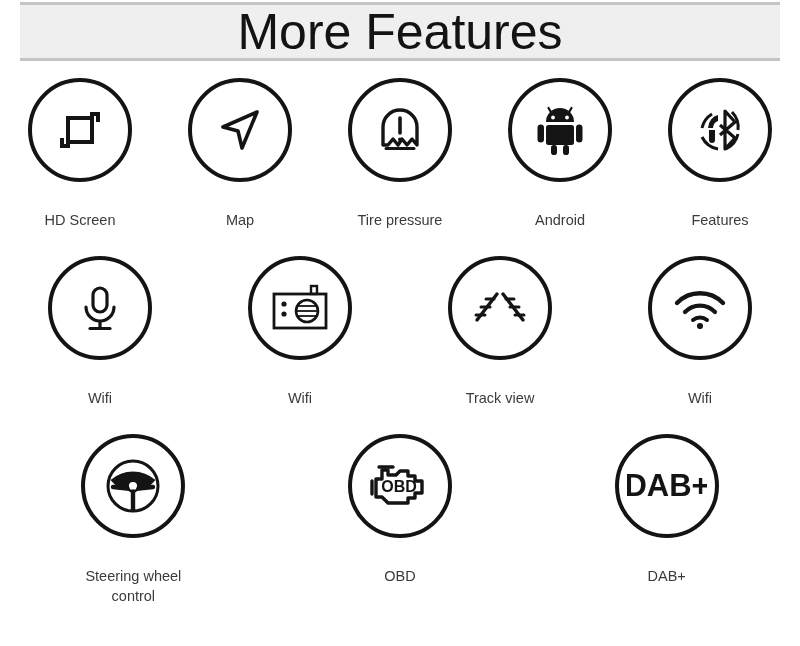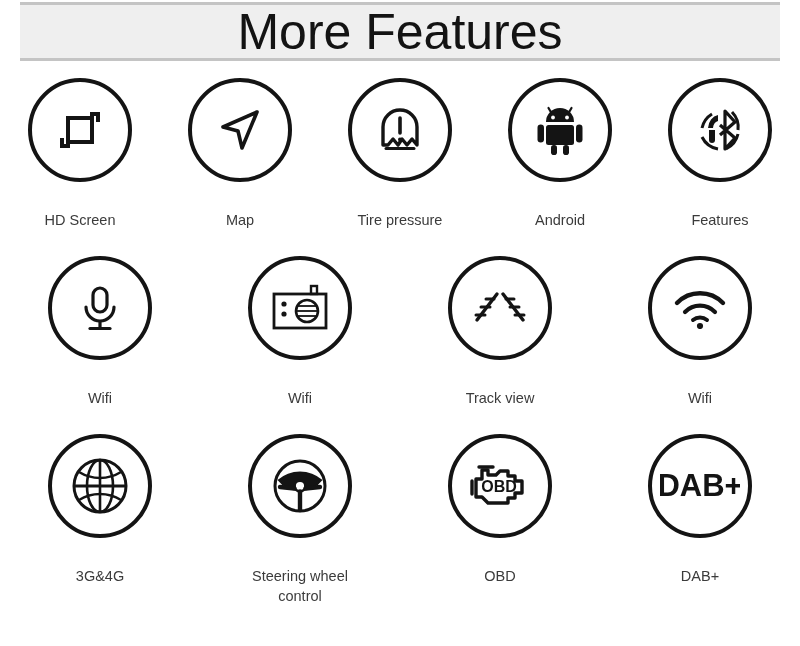--- a/index.html
+++ b/index.html
@@ -246,35 +246,20 @@
               <circle cx="29" cy="39" r="3.1" fill="#141414"></circle>
             </svg>
           </span>
         </div>
         <div class="cell-label">Wifi</div>
       </div>
     </div>
 
     <div class="row">
 
-      <div class="cell">
-        <div class="icon-circle">
-          <span>
-            <svg width="62" height="62" viewBox="0 0 62 62">
-              <circle cx="31" cy="31" r="26" fill="none" stroke="#141414" stroke-width="3"></circle>
-              <ellipse cx="31" cy="31" rx="13" ry="26" fill="none" stroke="#141414" stroke-width="2.6"></ellipse>
-              <line x1="31" y1="5" x2="31" y2="57" stroke="#141414" stroke-width="2.6"></line>
-              <line x1="5" y1="31" x2="57" y2="31" stroke="#141414" stroke-width="3"></line>
-              <path d="M10 17 a40 40 0 0 0 42 0" fill="none" stroke="#141414" stroke-width="2.6"></path>
-              <path d="M10 45 a40 40 0 0 1 42 0" fill="none" stroke="#141414" stroke-width="2.6"></path>
-            </svg>
-          </span>
-        </div>
-        <div class="cell-label">3G&amp;4G</div>
-      </div>
 
       <div class="cell">
         <div class="icon-circle">
           <span>
             <svg width="62" height="62" viewBox="0 0 62 62">
               <circle cx="31" cy="31" r="25" fill="none" stroke="#141414" stroke-width="3"></circle>
               <path d="M8.5 25 a34 34 0 0 1 45 0 a28 28 0 0 1 -45 0 z" fill="#141414"></path>
               <circle cx="31" cy="31" r="5.4" fill="#ffffff" stroke="#141414" stroke-width="2.6"></circle>
               <path d="M11 32 L25.5 33.5" stroke="#141414" stroke-width="4.4" stroke-linecap="round"></path>
               <path d="M51 32 L36.5 33.5" stroke="#141414" stroke-width="4.4" stroke-linecap="round"></path>

